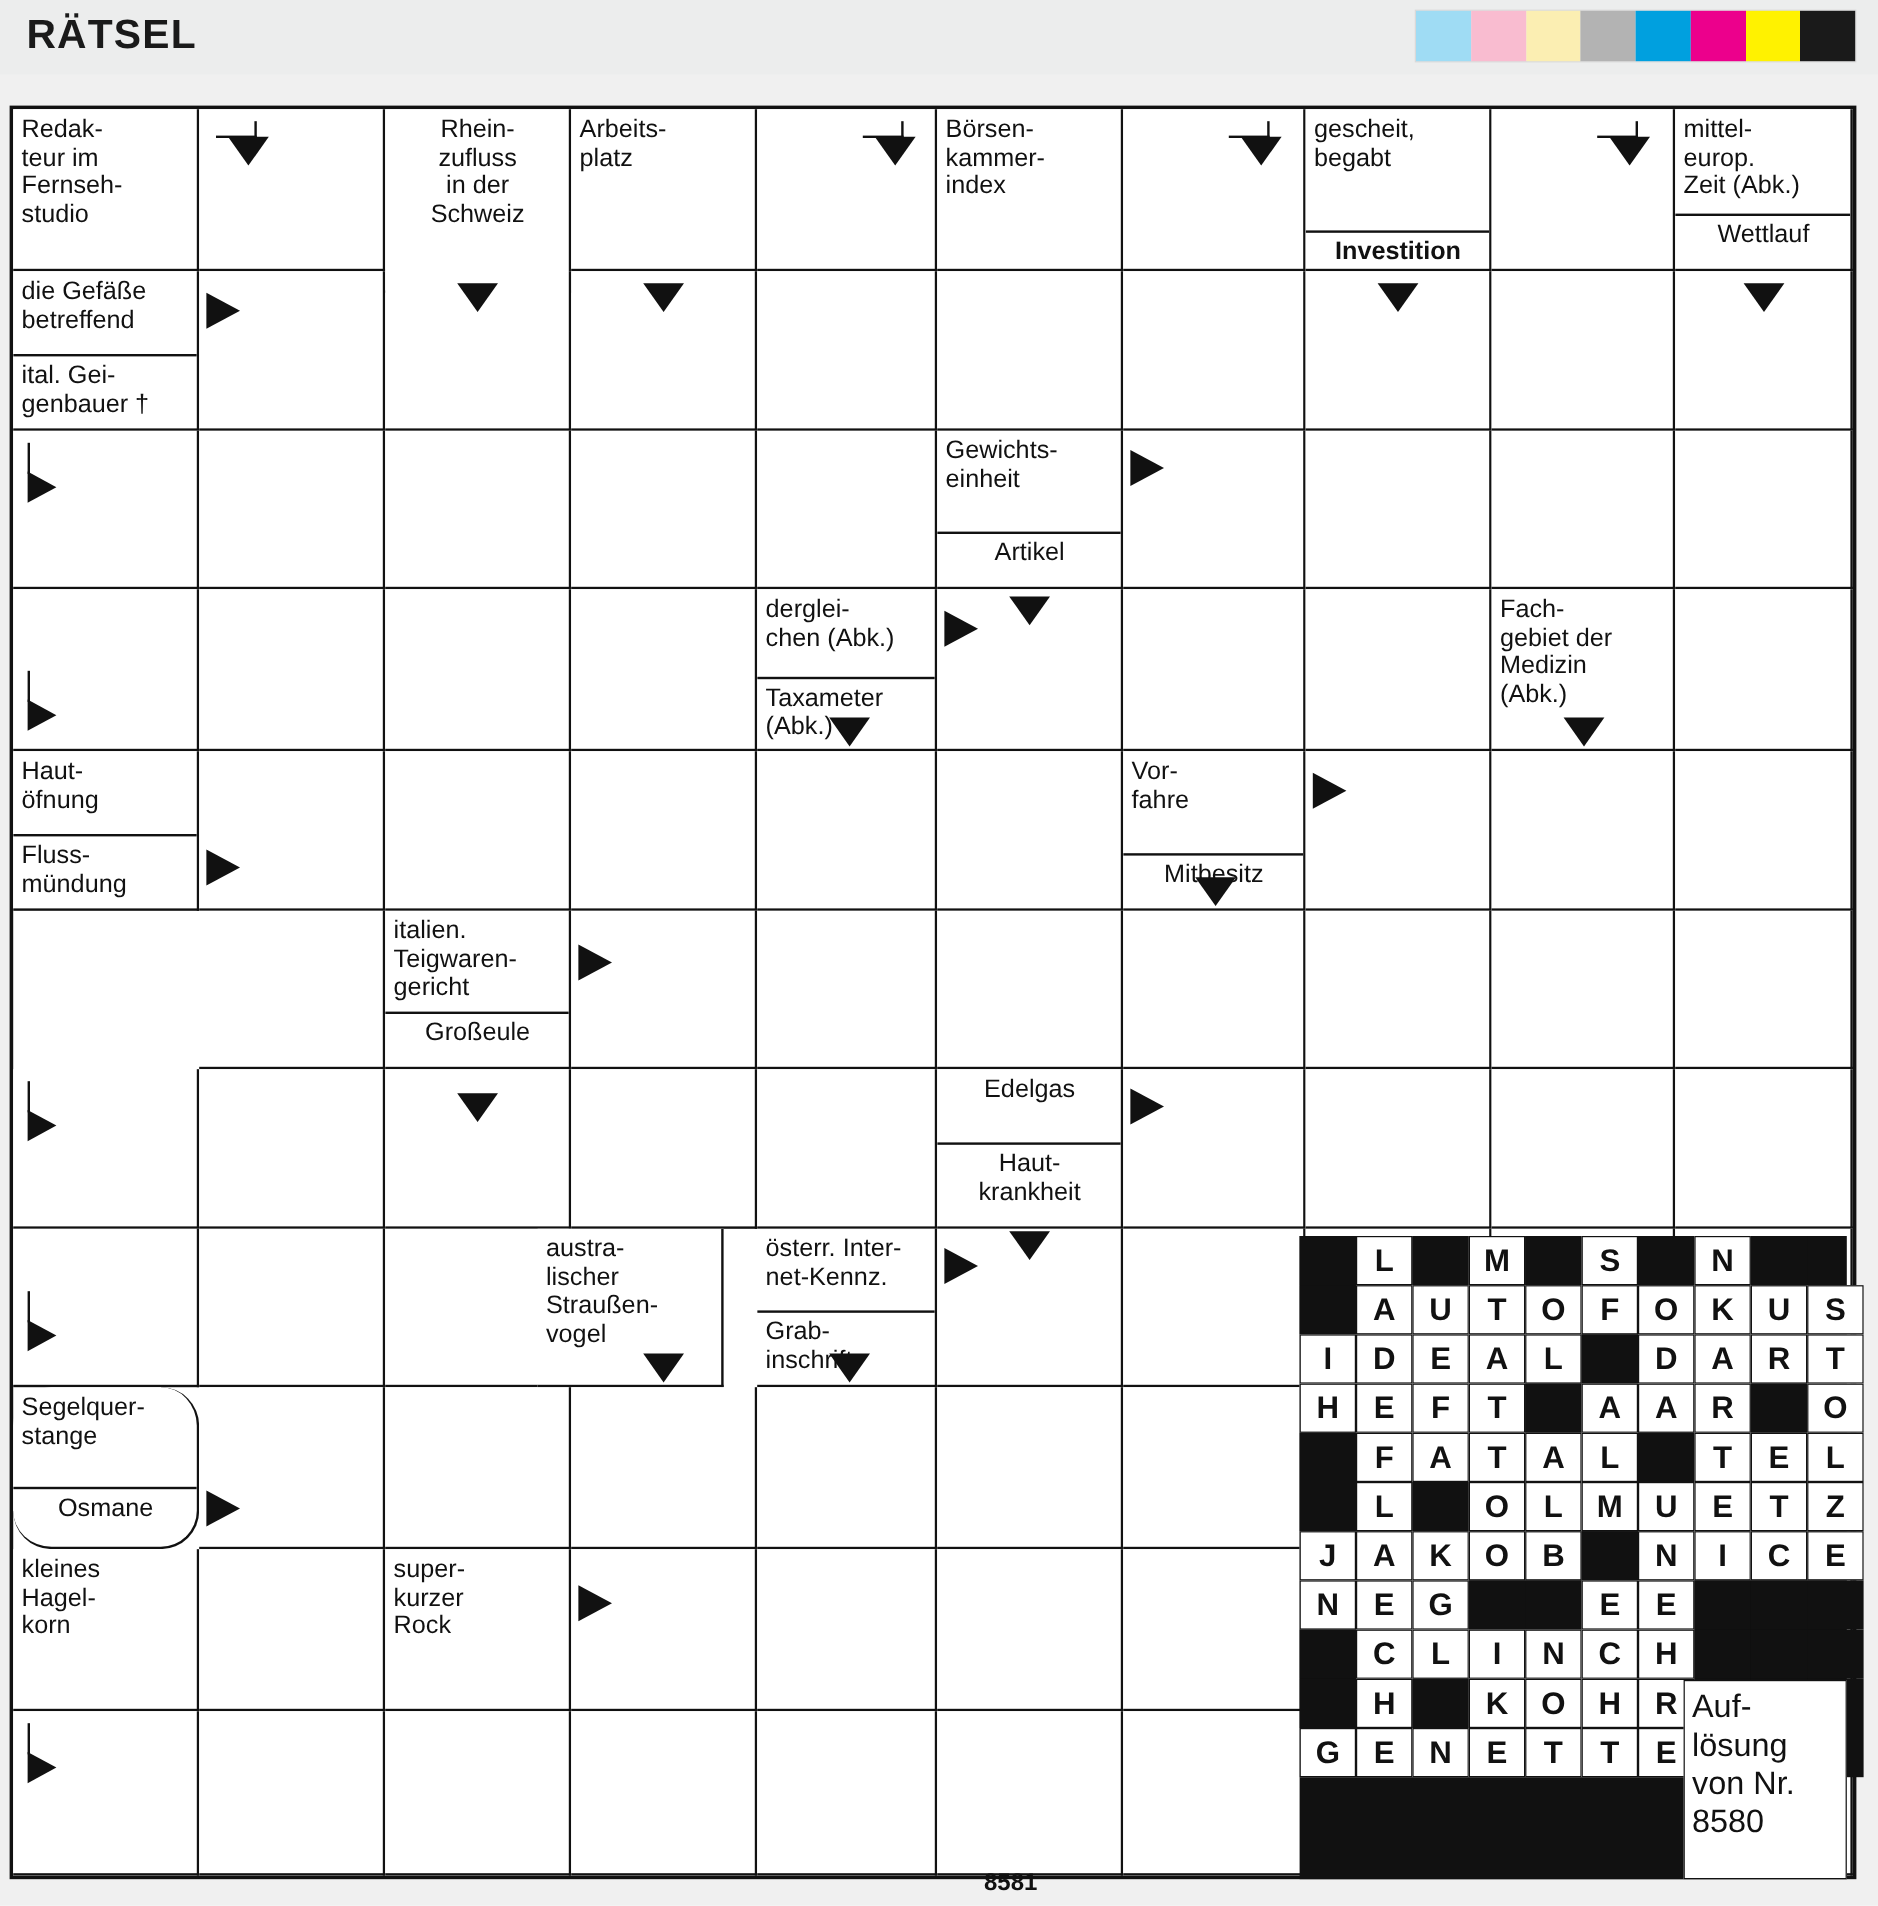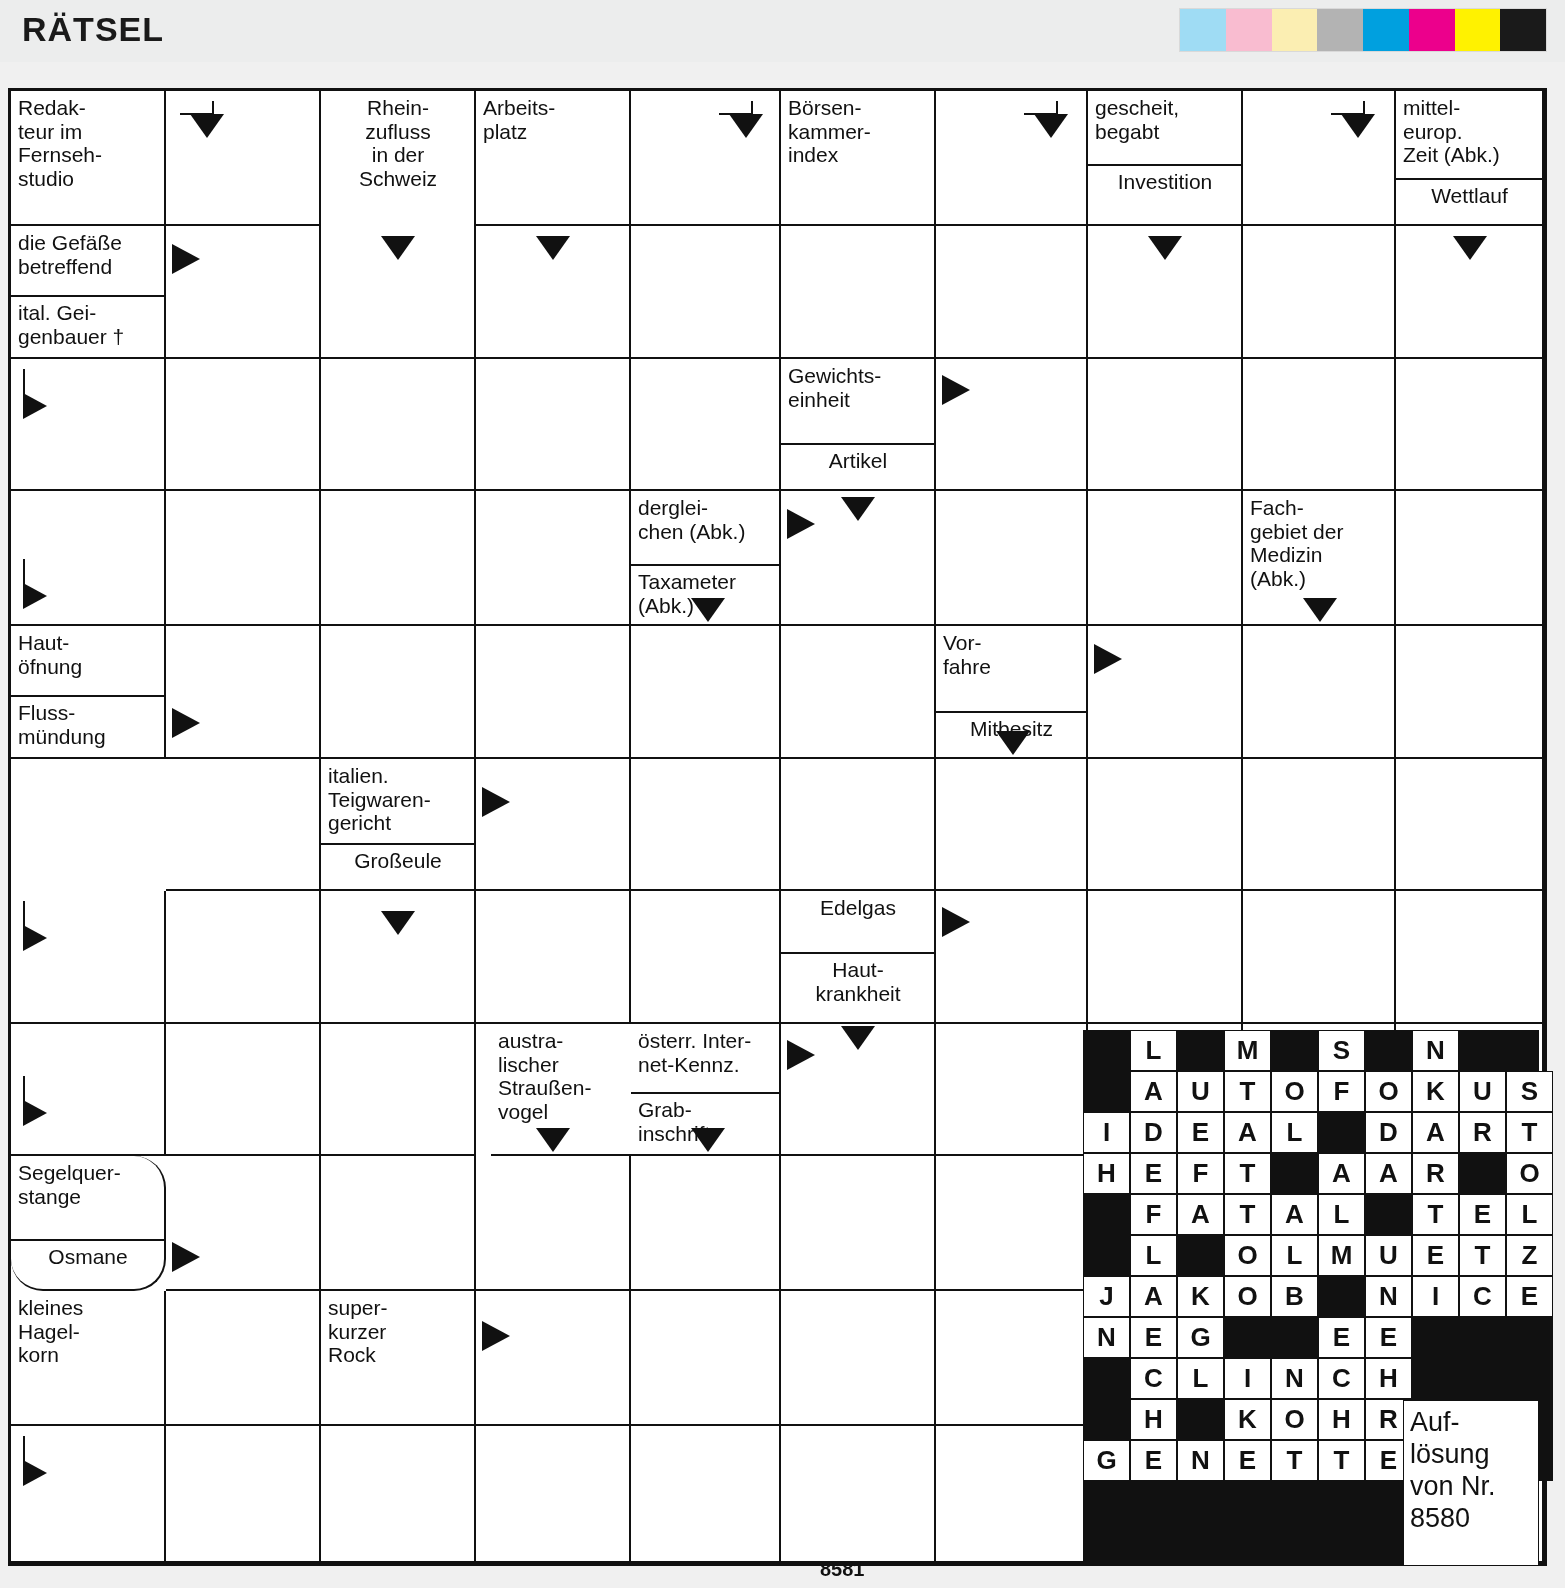--- a/index.html
+++ b/index.html
@@ -76,21 +76,21 @@
     <div class="cell" style="left: 620px; top: 0px; width: 150px; height: 135px;"></div>
     <div class="cell" style="left: 770px; top: 0px; width: 155px; height: 135px;">
       <div class="clue" style="white-space: pre-line;">Börsen-
 kammer-
 index</div>
     </div>
     <div class="cell" style="left: 925px; top: 0px; width: 152px; height: 135px;"></div>
     <div class="cell" style="left: 1077px; top: 0px; width: 155px; height: 135px;">
       <div class="clue" style="white-space: pre-line;">gescheit,
 begabt</div>
-      <div class="sub" style="height: 60px;">
+      <div class="sub" style="height: 32px; font-weight: bold;">
         <div class="clue center" style="white-space: pre-line;">Investition</div>
       </div>
     </div>
     <div class="cell" style="left: 1232px; top: 0px; width: 153px; height: 135px;"></div>
     <div class="cell" style="left: 1385px; top: 0px; width: 148px; height: 135px;">
       <div class="clue" style="white-space: pre-line;">mittel-
 europ.
 Zeit (Abk.)</div>
       <div class="sub" style="height: 46px;">
         <div class="clue center" style="white-space: pre-line;">Wettlauf</div>
@@ -202,21 +202,21 @@
 krankheit</div>
       </div>
     </div>
     <div class="cell" style="left: 925px; top: 800px; width: 152px; height: 133px;"></div>
     <div class="cell" style="left: 1077px; top: 800px; width: 155px; height: 133px;"></div>
     <div class="cell" style="left: 1232px; top: 800px; width: 153px; height: 133px;"></div>
     <div class="cell" style="left: 1385px; top: 800px; width: 148px; height: 133px;"></div>
     <div class="cell" style="left: 0px; top: 933px; width: 155px; height: 132px;"></div>
     <div class="cell" style="left: 155px; top: 933px; width: 155px; height: 132px;"></div>
     <div class="cell" style="left: 310px; top: 933px; width: 155px; height: 132px;"></div>
-    <div class="cell" style="left: 480px; top: 933px; width: 155px; height: 132px;">
+    <div class="cell" style="left: 437px; top: 933px; width: 155px; height: 132px;">
       <div class="clue" style="white-space: pre-line;">austra-
 lischer
 Straußen-
 vogel</div>
     </div>
     <div class="cell" style="left: 620px; top: 933px; width: 150px; height: 132px;">
       <div class="clue" style="white-space: pre-line;">österr. Inter-
 net-Kennz.</div>
       <div class="sub" style="height: 62px;">
         <div class="clue" style="white-space: pre-line;">Grab-

